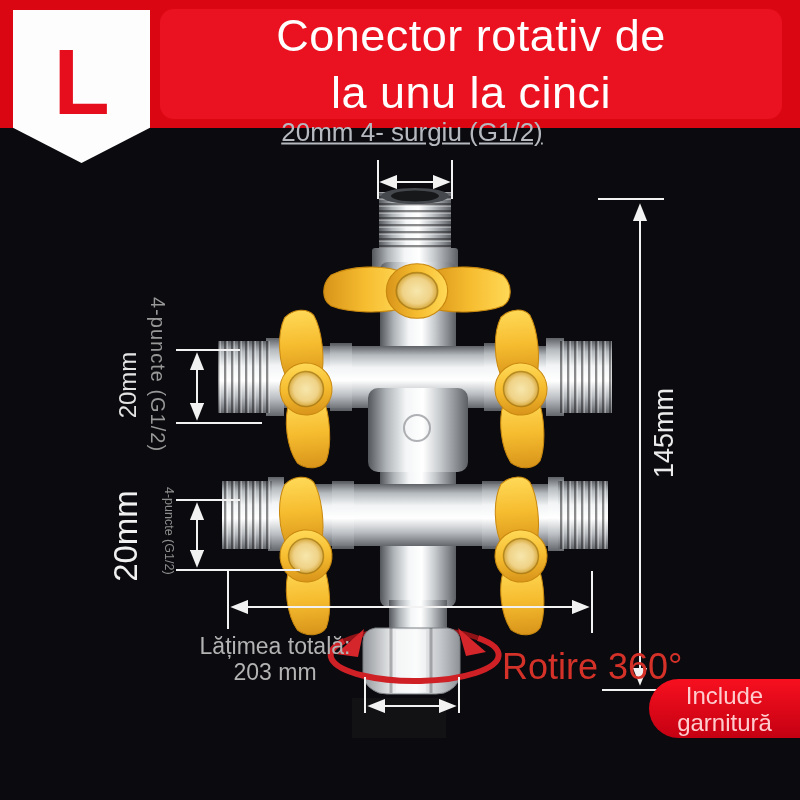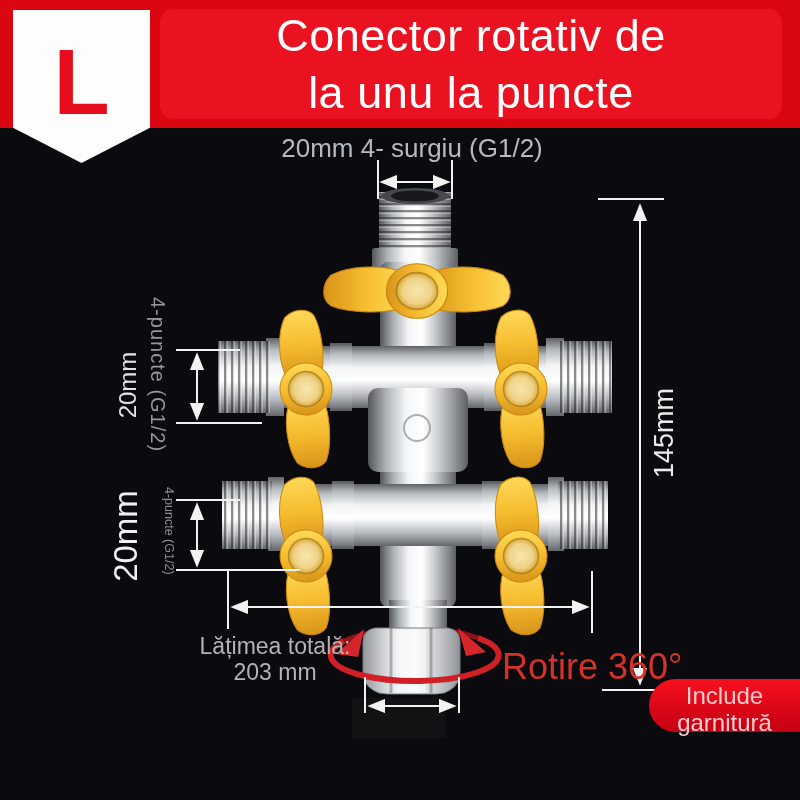--- a/index.html
+++ b/index.html
@@ -18,47 +18,47 @@
   
   .corner-badge{position:absolute;left:13px;top:10px;width:137px;height:153px;background:#fdfdfd;
     clip-path:polygon(0 0,100% 0,100% 77%,50% 100%,0 77%);
     display:flex;justify-content:center;}
   .corner-badge span{color:#e60e1d;font-size:92px;font-weight:bold;line-height:1;margin-top:26px;}
 
   
   .ann{position:absolute;white-space:nowrap;}
   .center{transform:translate(-50%,-50%);}
   .rot-ccw{transform:translate(-50%,-50%) rotate(-90deg);}
-  .top-port-label{left:412px;top:148px;font-size:26px;color:#b6bac0;}
+  .top-port-label{left:412px;top:132px;font-size:26px;color:#b6bac0;text-decoration:underline;}
   .height-label{left:664px;top:433px;font-size:27px;color:#ebebeb;}
   .row1-size-label{left:128px;top:385px;font-size:24px;color:#e3e3e3;}
   .row2-size-label{left:126px;top:536px;font-size:33px;color:#f0f0f0;}
   .row1-spec-label{left:146px;top:297px;height:190px;font-size:20px;color:#989898;
     writing-mode:vertical-rl;letter-spacing:1px;}
   .row2-spec-label{left:142px;top:487px;height:96px;width:34px;font-size:12.5px;line-height:15px;
     color:#8d8d8d;writing-mode:vertical-rl;white-space:normal;}
   .total-width{left:172px;top:633px;width:158px;text-align:center;font-size:23px;
     line-height:26px;color:#b3b3b3;white-space:normal;margin-left:24px;}
   .rotation-label{left:502px;top:646px;font-size:36px;color:#d43129;}
-  .include-badge{right:0;top:679px;width:151px;height:53px;border-radius:30px 0 0 30px;
+  .include-badge{right:0;top:679px;width:151px;height:59px;border-radius:30px 0 0 30px;
     background:linear-gradient(180deg,#f7101f,#c40012);color:#ffccce;font-size:24px;
     line-height:27px;text-align:center;padding-top:3px;box-sizing:border-box;white-space:normal;}
   .caption{left:95px;top:723px;width:610px;text-align:center;font-size:30px;line-height:33px;
     color:#828282;white-space:normal;}
 </style>
 </head>
 <body>
 
 <div class="stage">
 
   <div class="header">
     <div class="header-panel"></div>
     <div class="header-title">
       <span>Conector rotativ de</span>
-      <span>la unu la puncte</span>
+      <span>la unu la cinci</span>
     </div>
   </div>
   <div class="corner-badge">
     <span>L</span>
   </div>
 
   <svg class="stage" viewBox="0 0 800 800">
     <defs>
       <linearGradient id="pipeH" x1="0" y1="0" x2="1" y2="0">
         <stop offset="0" stop-color="#53565b"></stop>

